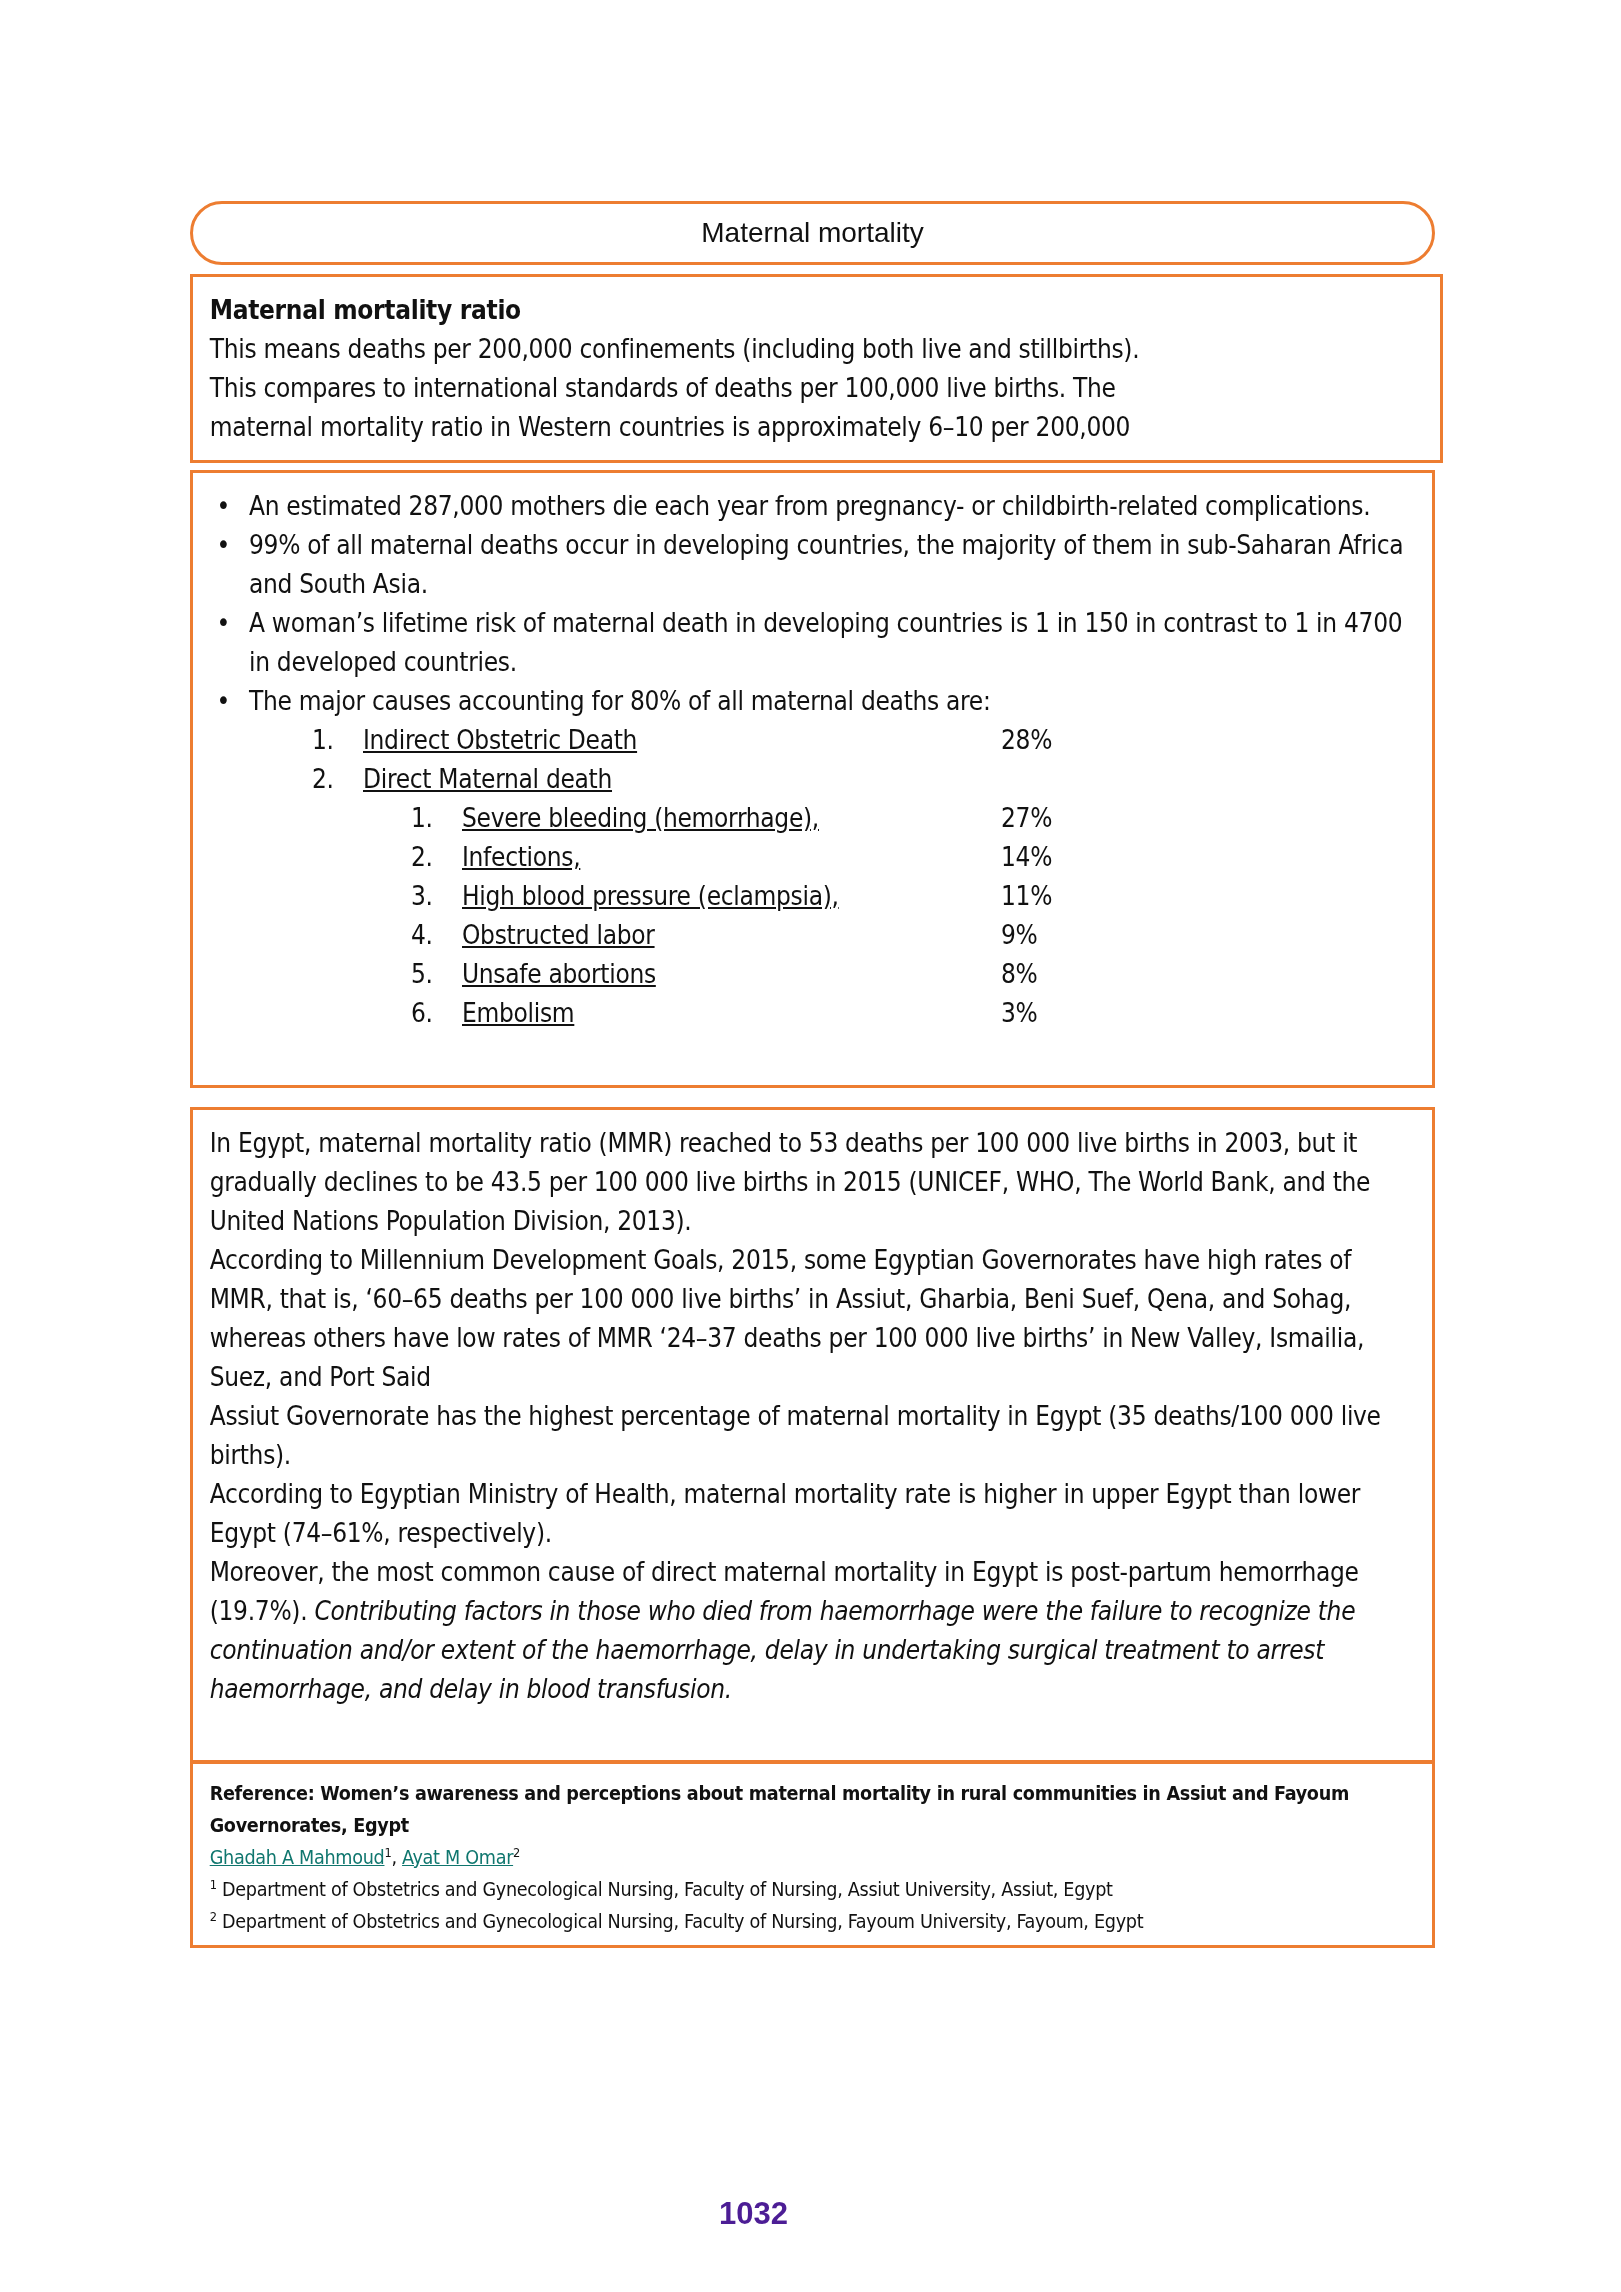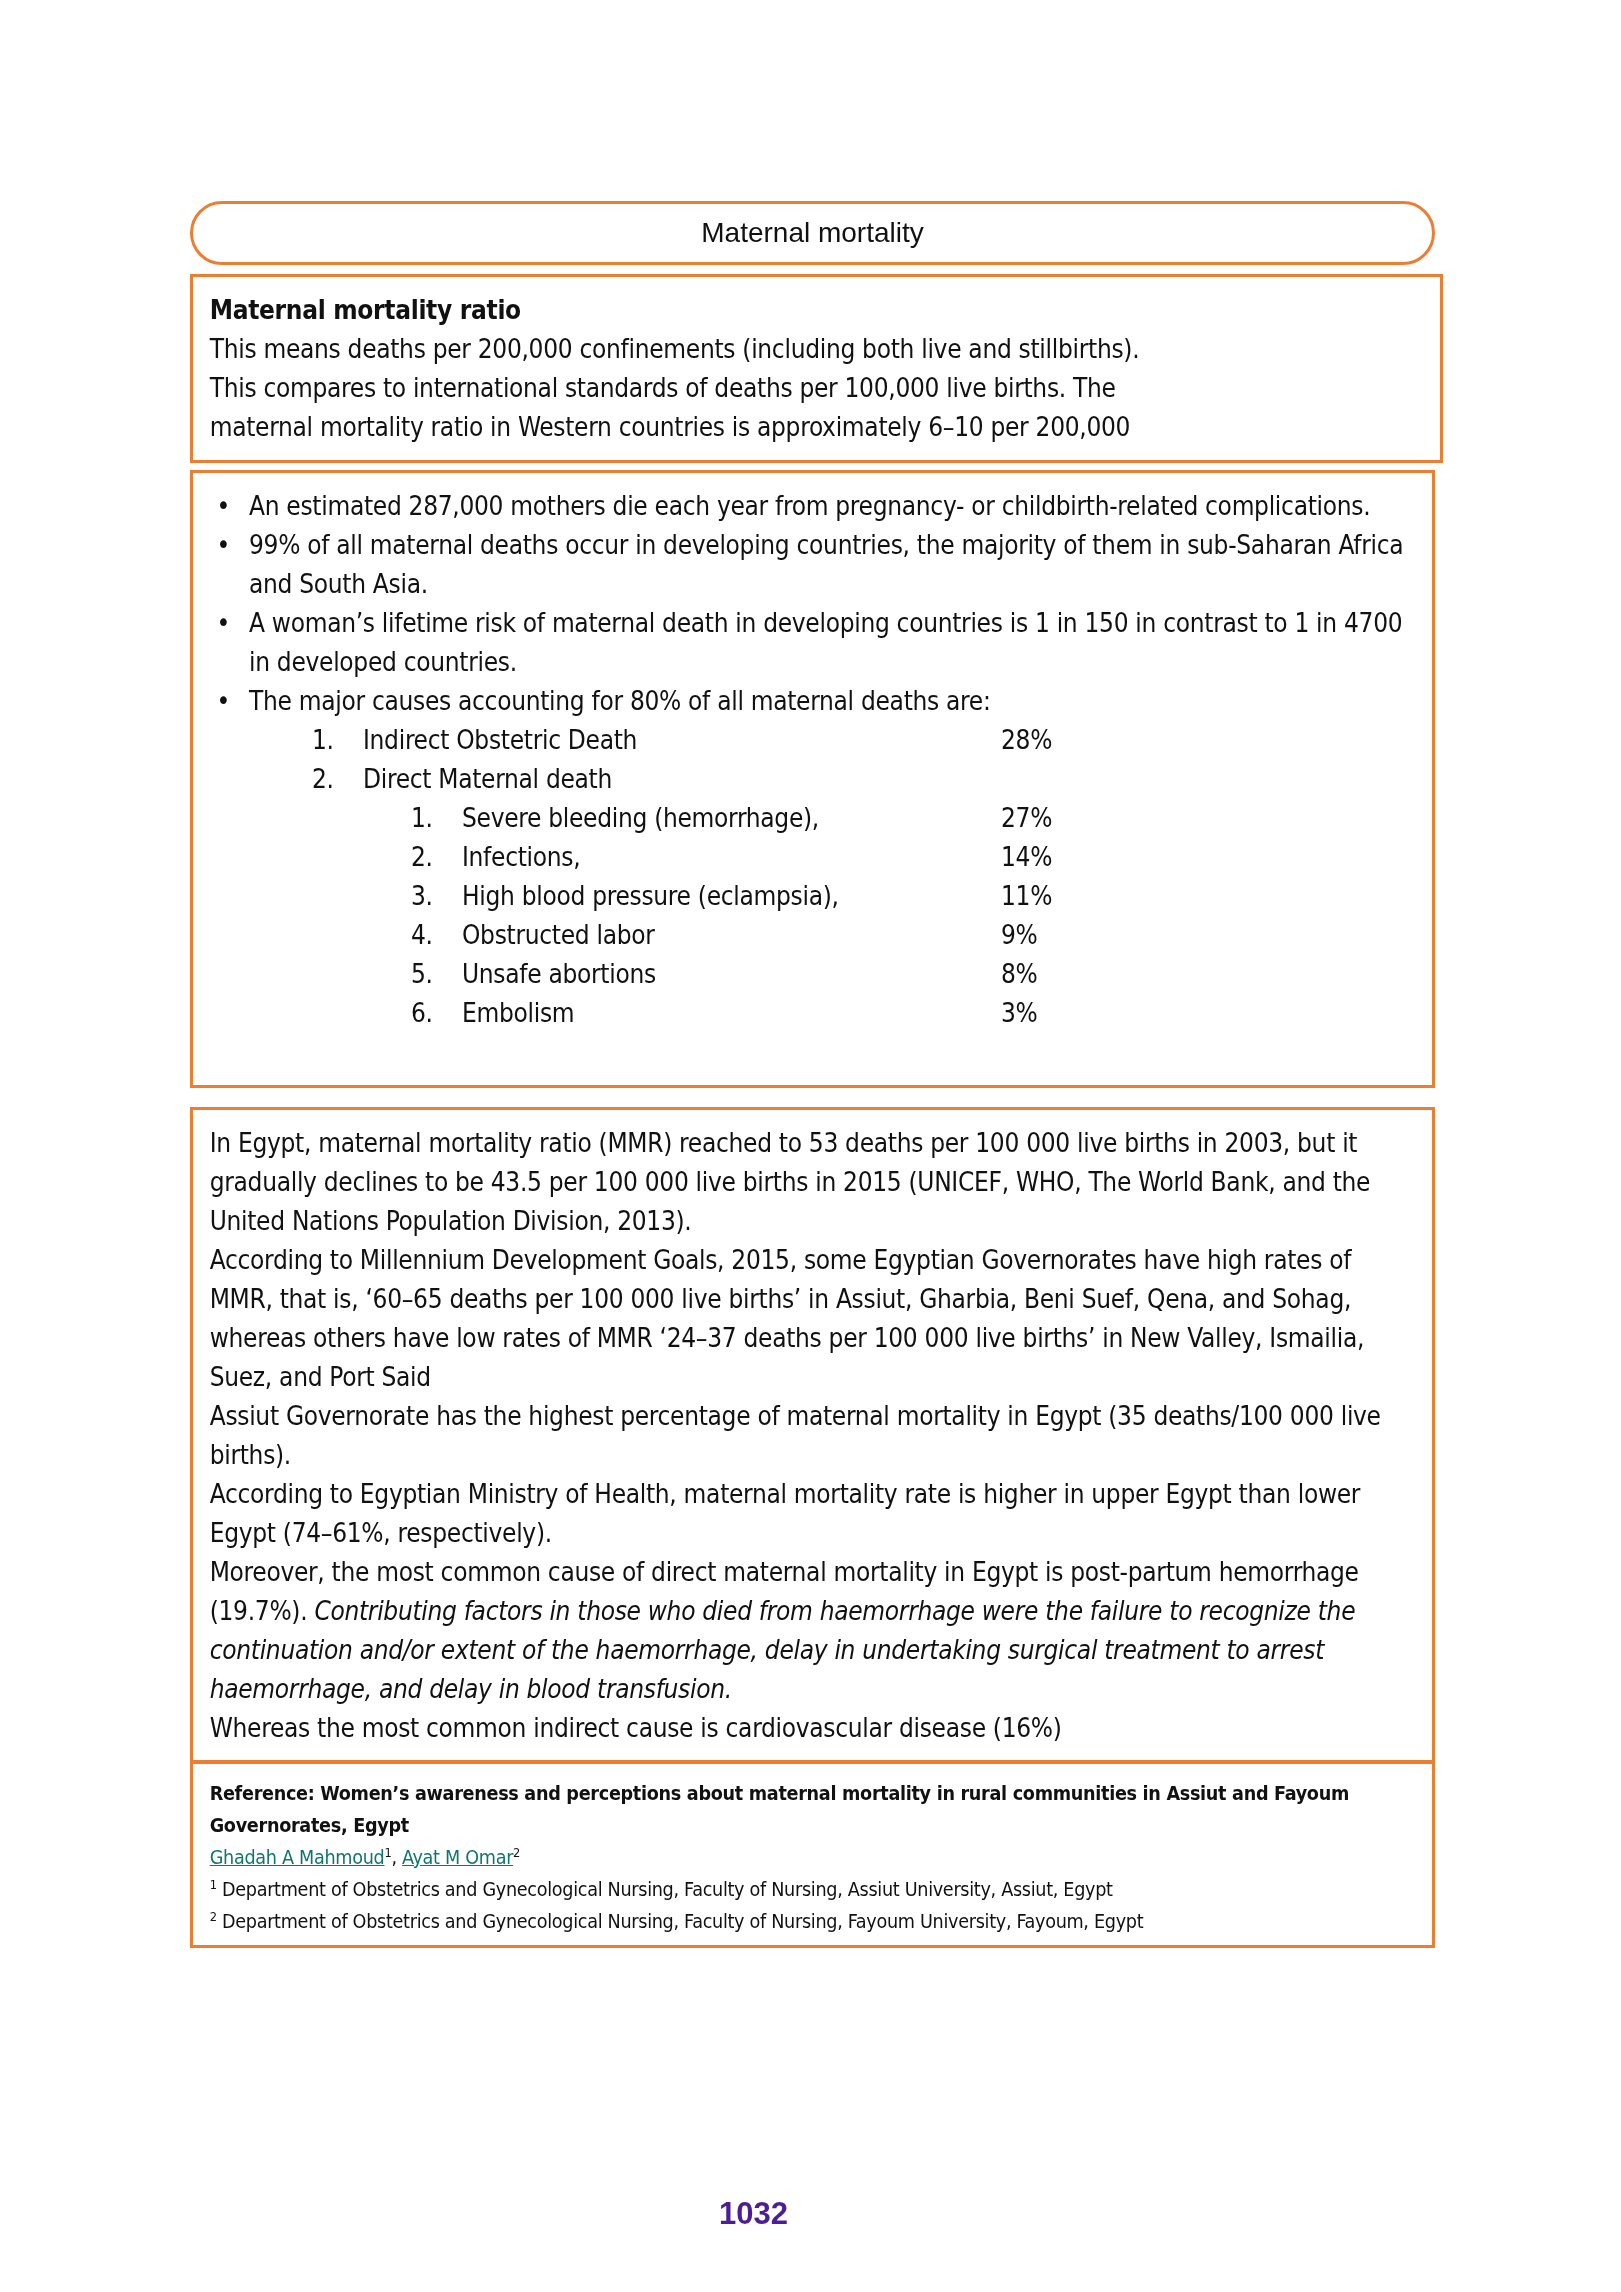--- a/index.html
+++ b/index.html
@@ -15,21 +15,21 @@
   #title-box .title { font-family: "Liberation Sans", sans-serif; font-size: 28px; color: #111; }
   #ratio-box { top: 274px; height: 175px; padding: 4px; }
   #ratio-box .inner { position: absolute; left: 16.7px; top: 13.7px; right: 9.8px; }
   .heading-bold { font-weight: bold; }
   #facts-box { top: 470px; height: 612px; }
   #facts-box .inner { position: absolute; left: 0; top: 13.7px; right: 0; }
   .bullet { position: relative; padding-left: 56px; padding-right: 19.6px; }
   .bullet .dot { position: absolute; left: 23.5px; top: 0; }
   .num1 { position: relative; height: 39px; }
   .num1 .n { position: absolute; left: 119px; }
-  .num1 .t { position: absolute; left: 170px; }
+  .num1 .t { position: absolute; left: 170px; text-decoration: underline; }
   .num1 .p { position: absolute; left: 808px; }
   .num2 .n { left: 218px; }
   .num2 .t { left: 269px; }
   #egypt-box { top: 1107px; height: 835px; }
   #egypt-box .inner { position: absolute; left: 16.7px; top: 13.7px; right: 13.7px; }
   .egypt-p { margin: 0; }
   .italic { font-style: italic; }
   .divider { position: absolute; left: 0; right: 0; top: 650px; height: 3.9px; background: #ED7D31; }
   .ref { position: absolute; left: 16.7px; top: 668px; right: 9.8px; font-family: "DejaVu Sans Condensed", "DejaVu Sans", sans-serif; font-size: 19.6px; line-height: 32px; letter-spacing: -0.3px; color: #111; }
   .ref .title-line { font-weight: bold; }
@@ -117,21 +117,20 @@
     </div>
   </div>
 
   <div class="box" id="egypt-box">
     <div class="inner body-text">
       <p class="egypt-p">In Egypt, maternal mortality ratio (MMR) reached to 53 deaths per 100 000 live births in 2003, but it gradually declines to be 43.5 per 100 000 live births in 2015 (UNICEF, WHO, The World Bank, and the United Nations Population Division, 2013).</p>
       <p class="egypt-p">According to Millennium Development Goals, 2015, some Egyptian Governorates have high rates of MMR, that is, ‘60–65 deaths per 100 000 live births’ in Assiut, Gharbia, Beni Suef, Qena, and Sohag, whereas others have low rates of MMR ‘24–37 deaths per 100 000 live births’ in New Valley, Ismailia, Suez, and Port Said</p>
       <p class="egypt-p">Assiut Governorate has the highest percentage of maternal mortality in Egypt (35 deaths/100 000 live births).</p>
       <p class="egypt-p">According to Egyptian Ministry of Health, maternal mortality rate is higher in upper Egypt than lower Egypt (74–61%, respectively).</p>
       <p class="egypt-p"><span>Moreover, the most common cause of direct maternal mortality in Egypt is post-partum hemorrhage (19.7%). </span><span class="italic">Contributing factors in those who died from haemorrhage were the failure to recognize the continuation and/or extent of the haemorrhage, delay in undertaking surgical treatment to arrest haemorrhage, and delay in blood transfusion.</span></p>
-      <p class="egypt-p">Whereas the most common indirect cause is cardiovascular disease (16%)</p>
     </div>
     <div class="divider"></div>
     <div class="ref">
       <div class="title-line">Reference: Women’s awareness and perceptions about maternal mortality in rural communities in Assiut and Fayoum Governorates, Egypt</div>
       <div>
         <a>Ghadah A Mahmoud</a><sup>1</sup><span>, </span><a>Ayat M Omar</a><sup>2</sup>
       </div>
       <div><sup>1</sup><span> Department of Obstetrics and Gynecological Nursing, Faculty of Nursing, Assiut University, Assiut, Egypt</span></div>
       <div><sup>2</sup><span> Department of Obstetrics and Gynecological Nursing, Faculty of Nursing, Fayoum University, Fayoum, Egypt</span></div>
     </div>

